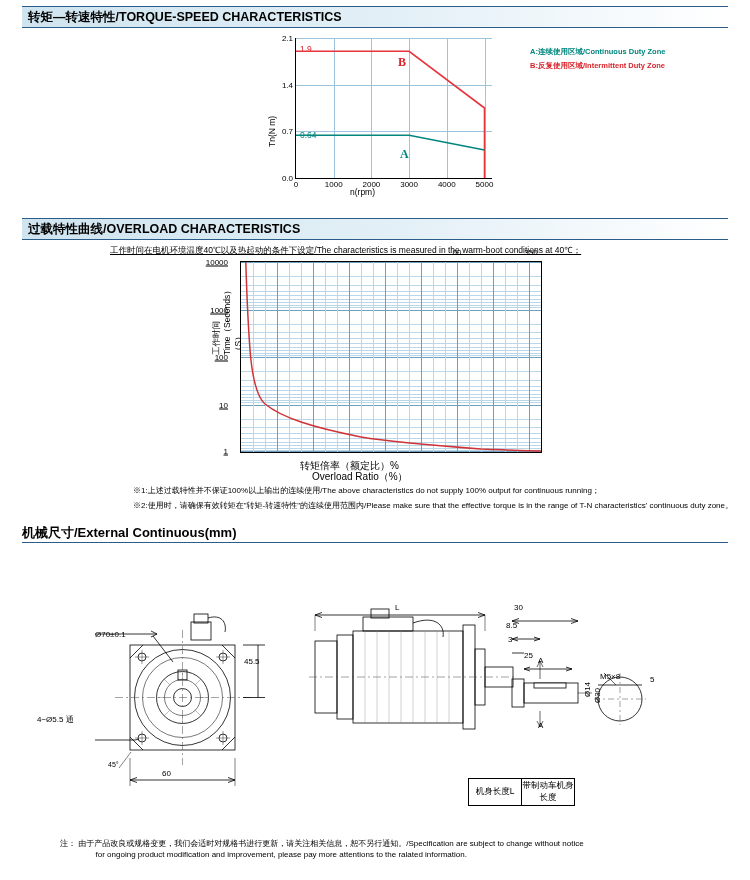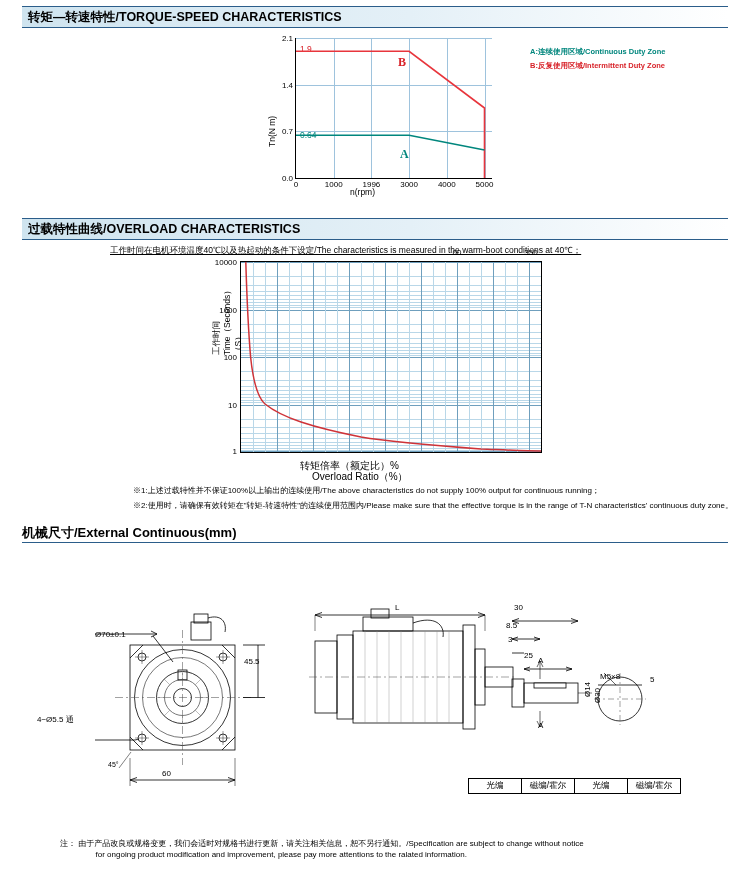--- a/index.html
+++ b/index.html
@@ -42,22 +42,22 @@
   #legend1 .b{color:#d8232a;font-weight:bold;}
 
   
   #chart2{position:absolute;left:195px;top:255px;width:360px;height:210px;}
   #c2plot{position:absolute;left:45px;top:6px;width:300px;height:190px;
           border:1px solid #000;background:#fff;}
   #c2plot .mg{position:absolute;top:0;bottom:0;width:1px;background:#b9d7e8;}
   #c2plot .mgh{position:absolute;left:0;right:0;height:1px;background:#b9d7e8;}
   #c2plot .mjh{position:absolute;left:0;right:0;height:1px;background:#6f9fbd;}
   #c2plot .mjv{position:absolute;top:0;bottom:0;width:1px;background:#6f9fbd;}
-  #c2plot .yt{position:absolute;right:100%;margin-right:4px;font-size:8px;
-              transform:translateY(-50%);white-space:nowrap;}
+  #c2plot .yt{position:absolute;right:100%;margin-right:13px;font-size:8px;
+              transform:translateY(-50%);white-space:nowrap;text-decoration:underline;}
   #c2plot .xt{position:absolute;top:100%;margin-top:2px;font-size:8px;
               transform:translateX(-50%);white-space:nowrap;}
   #c2ylab{position:absolute;left:16px;top:100px;font-size:8.5px;line-height:11px;
           white-space:nowrap;transform:rotate(-90deg);transform-origin:left top;}
   #c2xlab{position:absolute;left:105px;top:205px;font-size:10px;line-height:11px;}
 
   
   #dims{position:absolute;left:0;top:545px;width:750px;height:300px;}
   .dimtxt{position:absolute;font-size:8px;white-space:nowrap;}
   .dimtxt-sm{position:absolute;font-size:7px;white-space:nowrap;}
@@ -93,21 +93,21 @@
     <div class="hl" style="top:46.7px;"></div>
     <div class="hl" style="top:93.3px;"></div>
 
     <div class="yt" style="top:0px;">2.1</div>
     <div class="yt" style="top:46.7px;">1.4</div>
     <div class="yt" style="top:93.3px;">0.7</div>
     <div class="yt" style="top:140px;">0.0</div>
 
     <div class="xt" style="left:0px;">0</div>
     <div class="xt" style="left:37.7px;">1000</div>
-    <div class="xt" style="left:75.4px;">1996</div>
+    <div class="xt" style="left:75.4px;">2000</div>
     <div class="xt" style="left:113.1px;">3000</div>
     <div class="xt" style="left:150.8px;">4000</div>
     <div class="xt" style="left:188.5px;">5000</div>
 
     <div class="vnum" style="left:4px;top:6px;color:#d8232a;">1.9</div>
     <div class="vnum" style="left:4px;top:92px;color:#00867d;">0.64</div>
 
     <svg width="196" height="140" style="position:absolute;left:0;top:0;">
 
       <polyline points="0,13.3 113.1,13.3 188.5,70 188.5,140" fill="none" stroke="#e8353c" stroke-width="1.6"></polyline>
@@ -406,22 +406,20 @@
   <div class="dimtxt" style="left:538px;top:111px;">A</div>
   <div class="dimtxt" style="left:538px;top:176px;">A</div>
   <div class="dimtxt" style="left:600px;top:127px;">M5×8</div>
   <div class="dimtxt" style="left:650px;top:130px;">5</div>
   <div class="dimtxt" style="left:580px;top:140px;transform:rotate(-90deg);">Ø14</div>
   <div class="dimtxt" style="left:590px;top:146px;transform:rotate(-90deg);">Ø30</div>
 </div>
 
 <table id="dimtable">
   <tbody>
-  <tr class="h">
-    <th class="w1">光编</th>
-    <th class="w1">磁编/霍尔</th>
-    <th class="w2">光编</th>
-    <th class="w2">磁编/霍尔</th>
+      <tr class="h">
+    <th class="w1" colspan="2">机身长度L</th>
+    <th class="w2" colspan="2">带制动车机身长度</th>
   </tr>
 </tbody>
   </table>
 
 <div id="footnote">注：  由于产品改良或规格变更，我们会适时对规格书进行更新，请关注相关信息，恕不另行通知。/Specification are subject to change without notice<br>&nbsp;&nbsp;&nbsp;&nbsp;&nbsp;&nbsp;&nbsp;&nbsp;&nbsp;&nbsp;&nbsp;&nbsp;&nbsp;&nbsp;&nbsp;&nbsp;for ongoing product modification and improvement, please pay more attentions to the ralated information.</div>
 
 </body></html>

